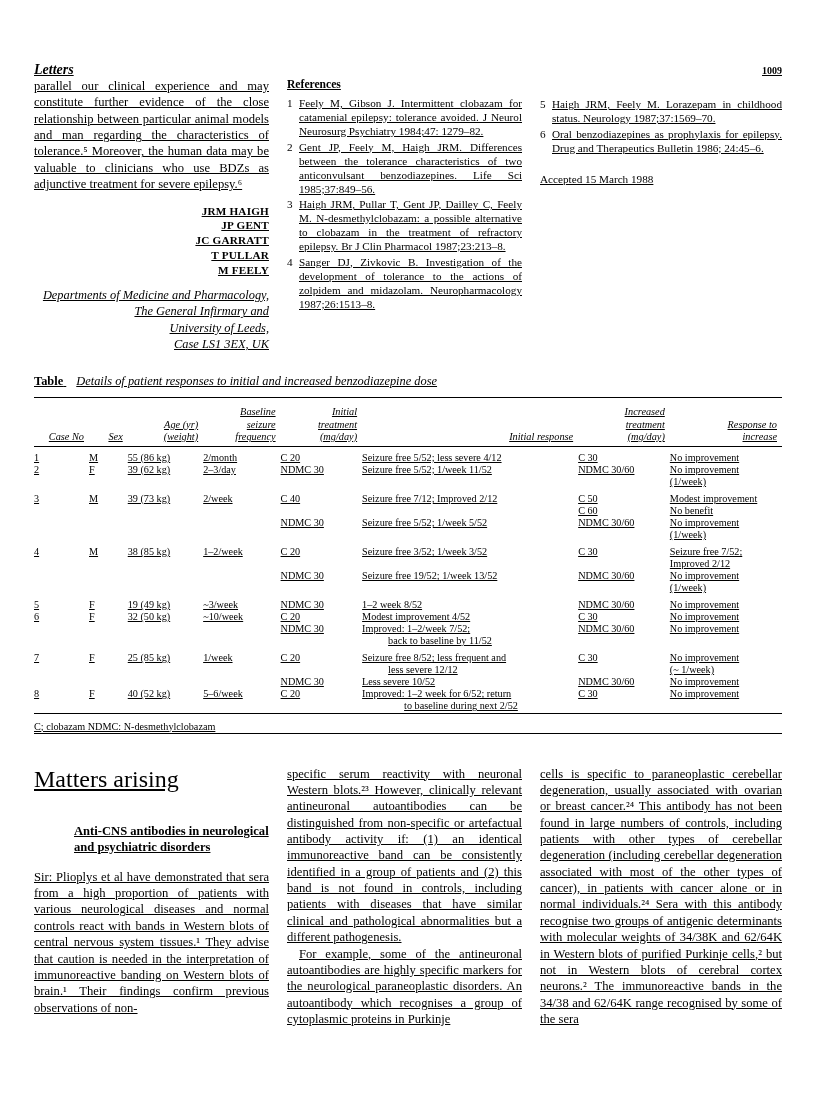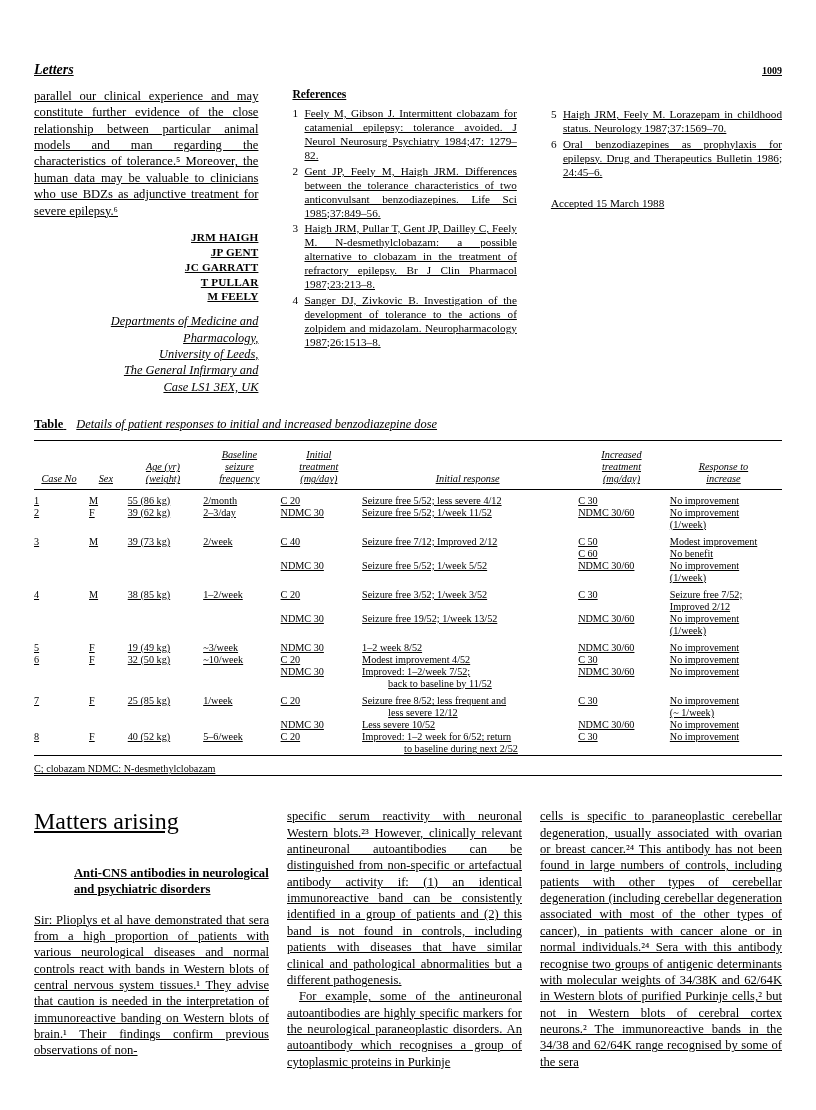--- a/index.html
+++ b/index.html
@@ -43,22 +43,21 @@
   }
   .hdr-right {
     font-weight: bold;
     font-size: 10px;
     margin-left: 36px;
   }
 
   
   .cols3 {
     display: flex;
-    margin-top: 10px;
-    gap: 16px;
+    gap: 0px;
   }
   .col {
     box-sizing: border-box;
   }
   .col-a { width: 253px; padding-right: 18px; }
   .col-b { width: 253px; padding-right: 18px; }
   .col-c { width: 242px; }
 
   .just {
     text-align: justify;
@@ -126,21 +125,21 @@
 
   table.data {
     width: 100%;
     border-collapse: collapse;
     font-size: 10.2px;
     line-height: 1.18;
   }
   table.data th {
     font-style: italic;
     font-weight: normal;
-    text-align: center;
+    text-align: right;
     vertical-align: bottom;
     padding: 0 5px 3px 0;
     font-size: 10.3px;
   }
   table.data td {
     vertical-align: top;
     padding: 0 5px 0 0;
     font-size: 10.2px;
   }
   .rule-top { border-top: 1.1px solid #000; }
@@ -208,22 +207,22 @@
         </div>
         <div class="sig">
           <div>JRM HAIGH</div>
           <div>JP GENT</div>
           <div>JC GARRATT</div>
           <div>T PULLAR</div>
           <div>M FEELY</div>
         </div>
         <div class="affil">
           <div>Departments of Medicine and Pharmacology,</div>
+          <div>The General Infirmary and</div>
           <div>University of Leeds,</div>
-          <div>The General Infirmary and</div>
           <div>Case LS1 3EX, UK</div>
         </div>
       </div>
 
       <div class="col col-b">
         <div class="refs-title">References</div>
         <ol class="refs">
           <li><span class="num">1</span><span>Feely M, Gibson J. Intermittent clobazam for catamenial epilepsy: tolerance avoided. J Neurol Neurosurg Psychiatry 1984;47: 1279–82.</span></li>
           <li><span class="num">2</span><span>Gent JP, Feely M, Haigh JRM. Differences between the tolerance characteristics of two anticonvulsant benzodiazepines. Life Sci 1985;37:849–56.</span></li>
           <li><span class="num">3</span><span>Haigh JRM, Pullar T, Gent JP, Dailley C, Feely M. N-desmethylclobazam: a possible alternative to clobazam in the treatment of refractory epilepsy. Br J Clin Pharmacol 1987;23:213–8.</span></li>

